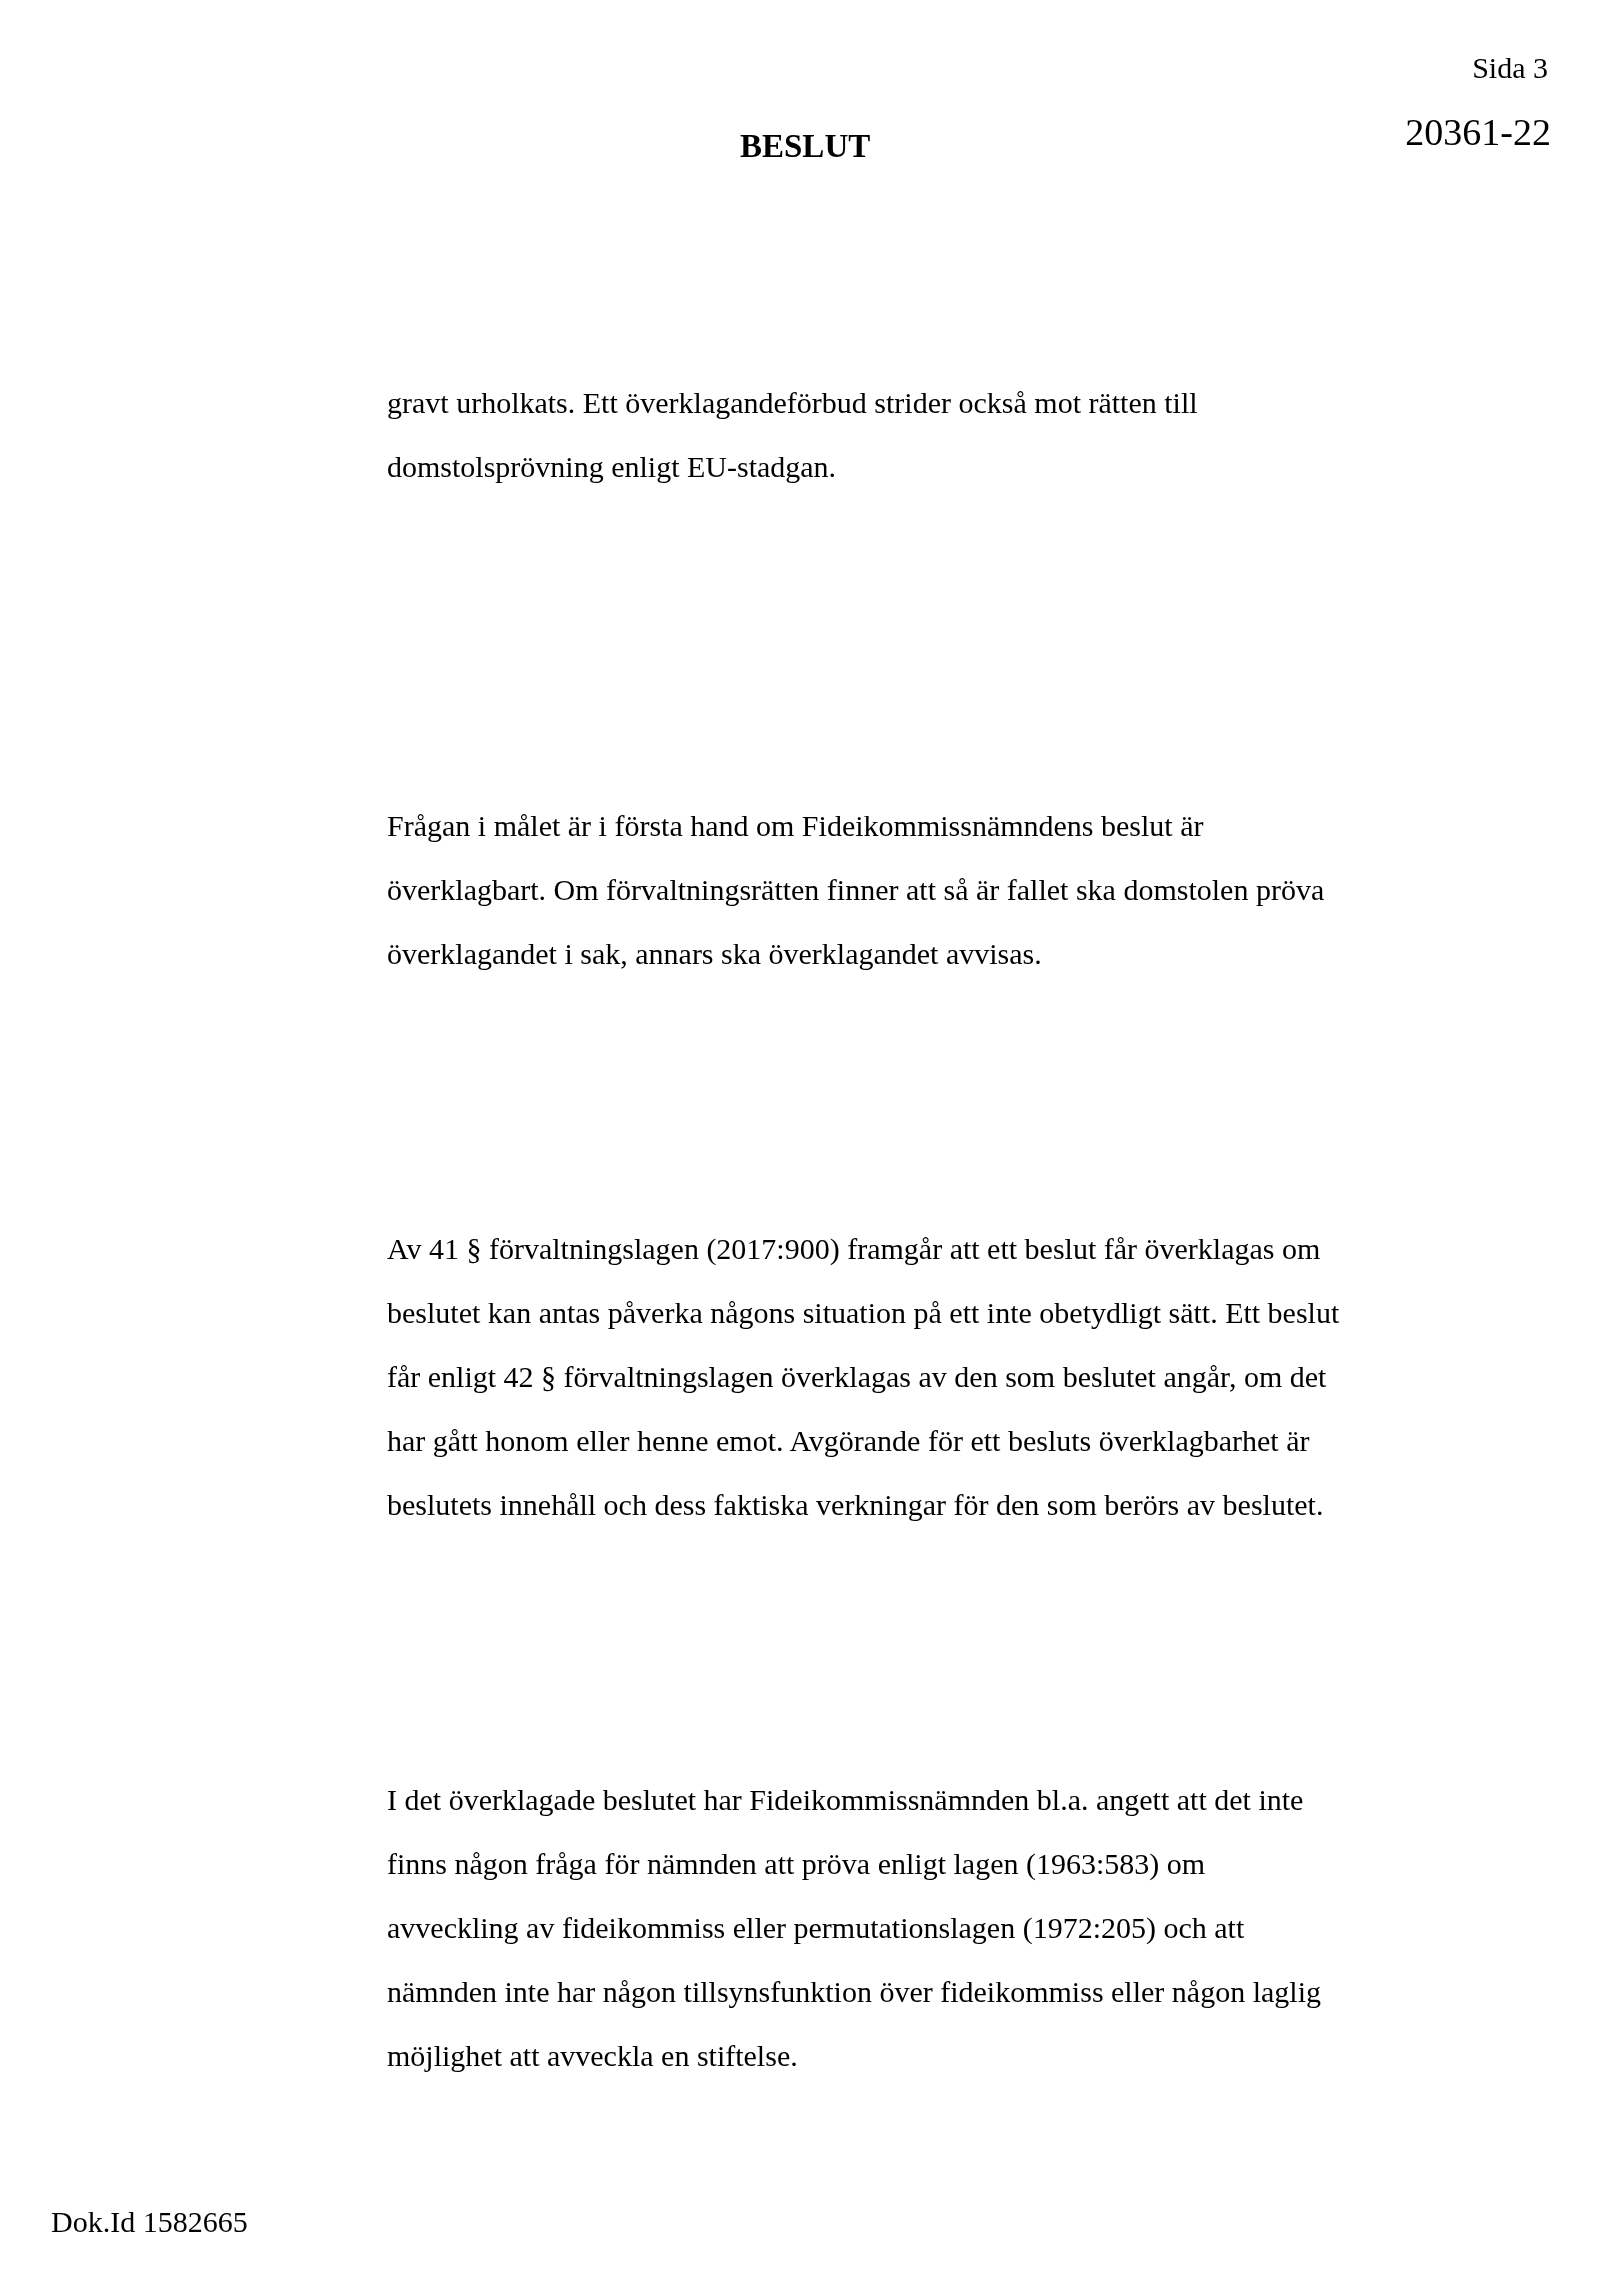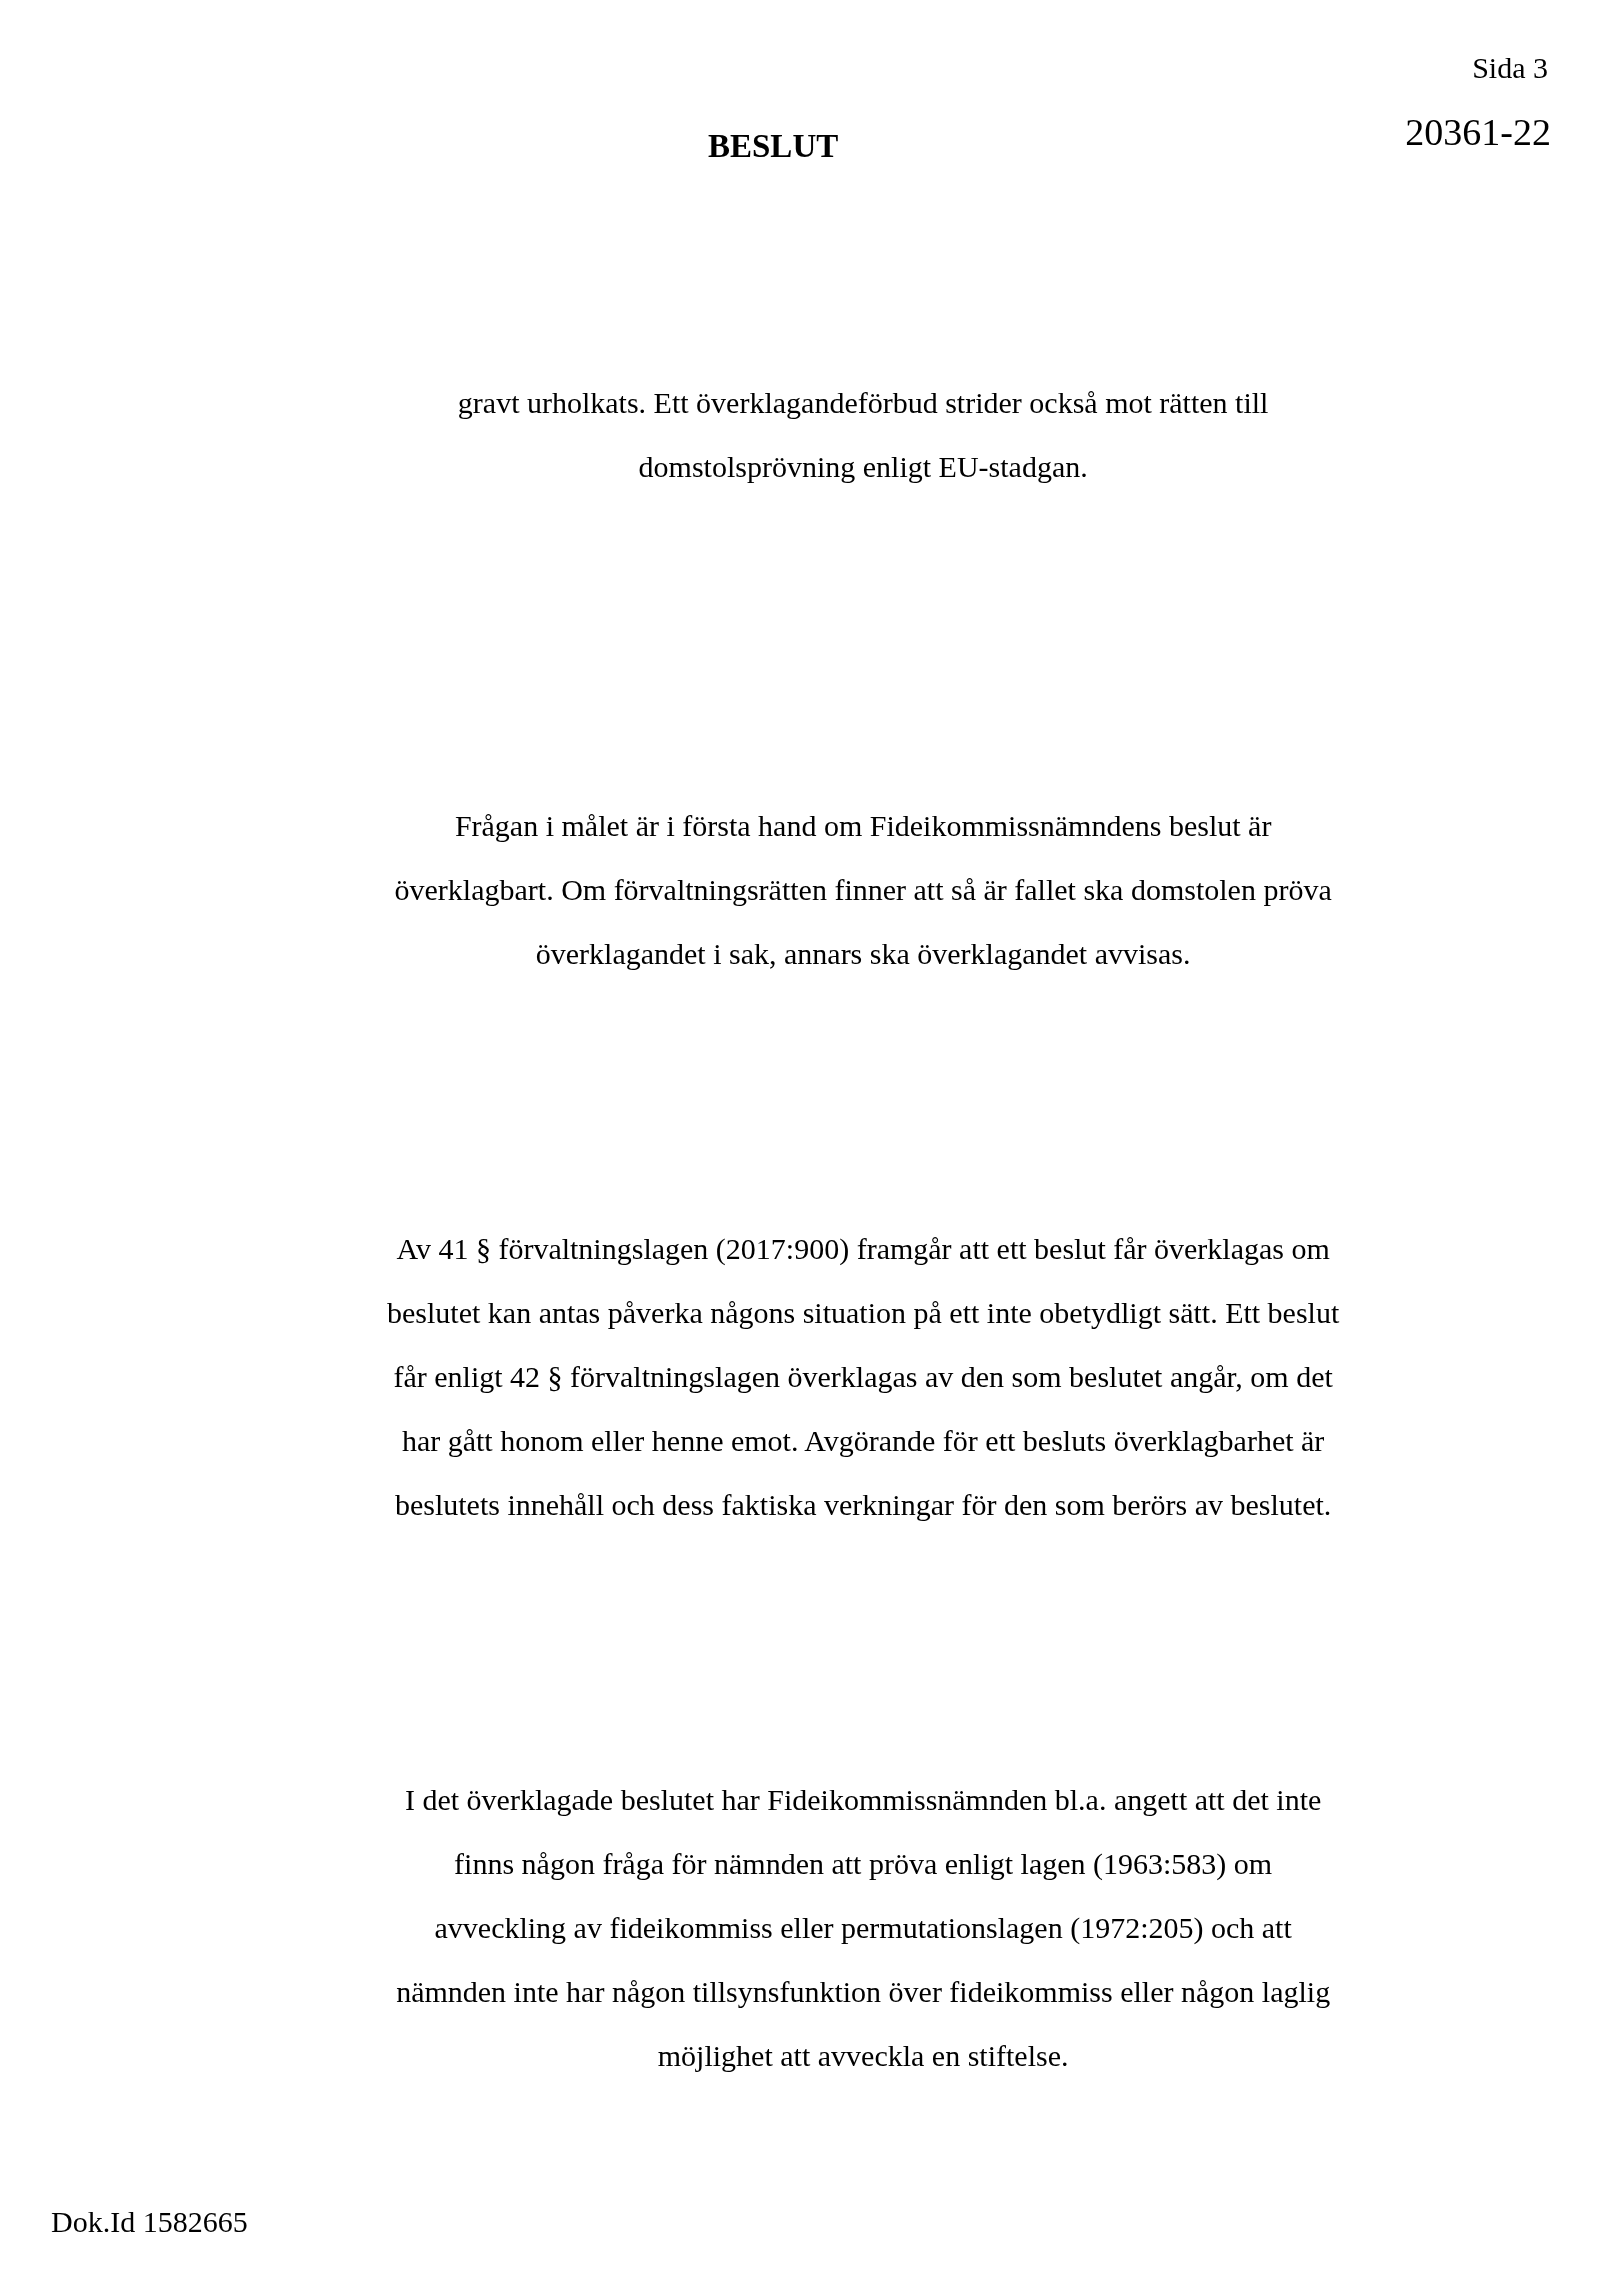--- a/index.html
+++ b/index.html
@@ -37,37 +37,36 @@
     top: 116px;
     left: 165px;
     font-size: 33px;
     font-weight: bold;
     line-height: 61px;
     white-space: pre;
   }
   .doc-type {
     position: absolute;
     top: 116px;
-    left: 708px;
+    left: 740px;
     font-size: 33px;
     font-weight: bold;
     line-height: 61px;
     white-space: pre;
   }
   .doc-body {
     position: absolute;
     top: 243px;
     left: 387px;
     font-size: 30px;
     line-height: 64px;
     white-space: pre;
   }
   .doc-body p {
     margin: 0 0 39px 0;
-    text-align: center;
   }
   .doc-body h2 {
     margin: 0 0 39px 0;
     font-size: 30px;
     font-weight: bold;
     line-height: 64px;
   }
   .doc-footer {
     position: absolute;
     top: 2203px;

